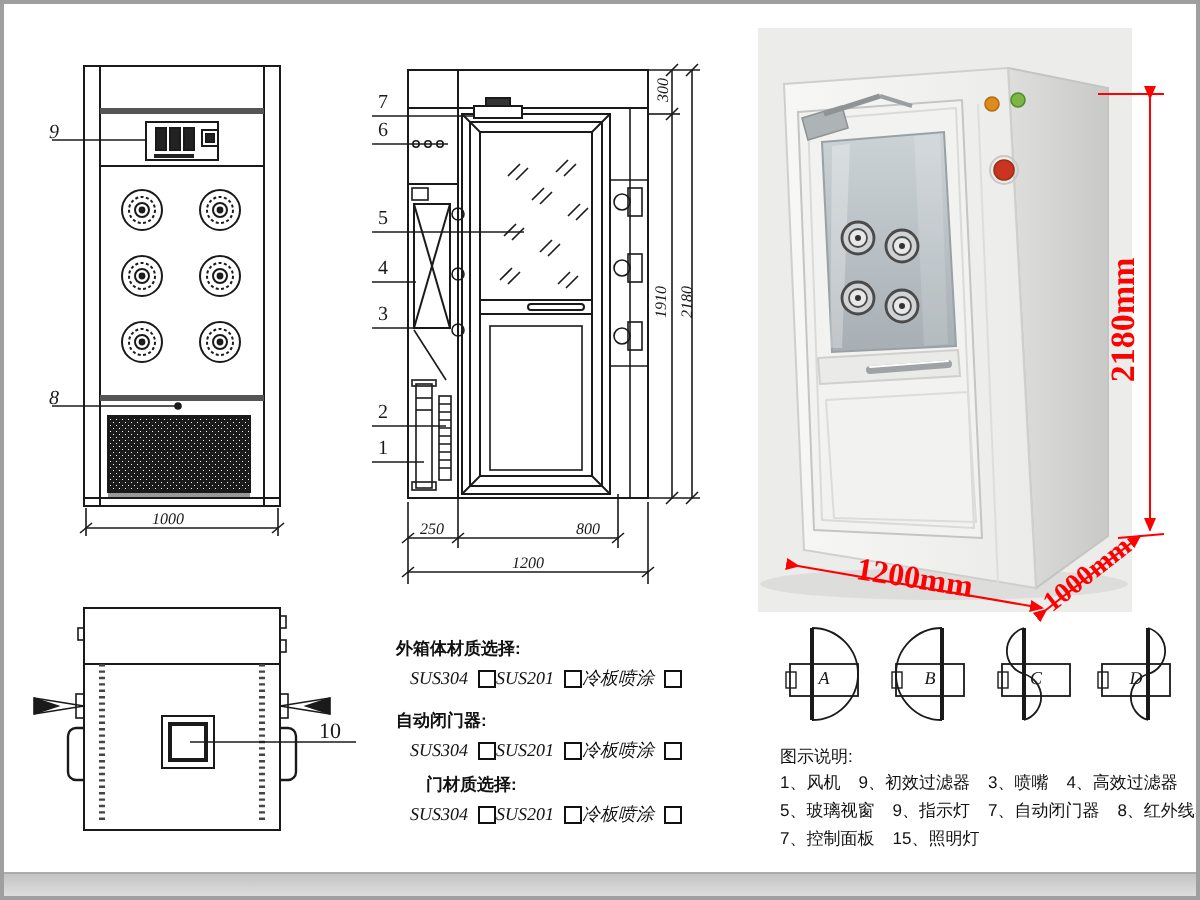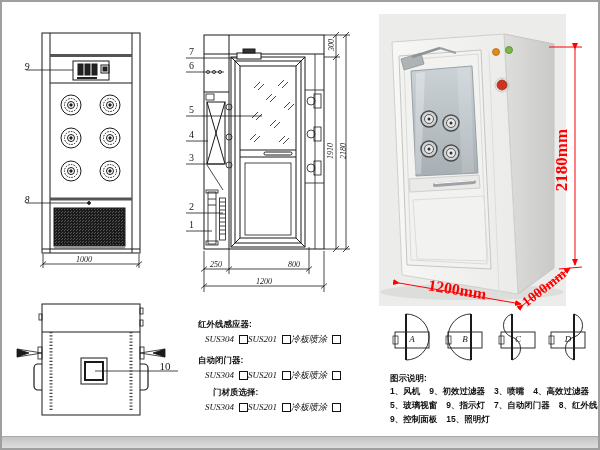--- a/index.html
+++ b/index.html
@@ -16,22 +16,22 @@
   .reddim{position:absolute;font-family:"Liberation Serif",serif;font-weight:bold;
           color:#ff0000;text-align:center;line-height:1;}
   .cfg-letter{position:absolute;font-family:"Liberation Serif",serif;font-style:italic;
           font-size:9px;color:#1a1a1a;text-align:center;line-height:1;}
   .mat-title{position:absolute;font-size:8.5px;color:#111;font-weight:bold;line-height:1;}
   .mat-row{position:absolute;display:flex;align-items:flex-start;}
   .mat-opt{display:flex;align-items:center;gap:5px;}
   .mat-opt .optname{font-family:"Liberation Serif",serif;font-style:italic;
           font-size:9px;color:#111;line-height:1;}
   .chk{display:inline-block;width:7px;height:7px;border:1.4px solid #111;background:#fff;}
-  .legend-title{position:absolute;font-size:8.5px;font-weight:bold;color:#111;line-height:1;}
-  .legend-row{position:absolute;display:flex;gap:9px;font-size:8.5px;font-weight:700;
+  .legend-title{position:absolute;font-size:8.5px;font-weight:normal;color:#111;line-height:1;}
+  .legend-row{position:absolute;display:flex;gap:9px;font-size:8.5px;font-weight:400;
           color:#111;line-height:1;white-space:nowrap;}
   .bottom-strip{position:absolute;left:0px;top:434px;width:596px;height:12px;
           background:linear-gradient(180deg,#c3c3c3,#e0e0e0);border-top:1px solid #ababab;}
   .photo-bg{position:absolute;left:377px;top:12px;width:187px;height:292px;background:#ececea;}
 </style>
 </head>
 <body>
 
 <div id="canvas">
 
@@ -378,21 +378,21 @@
 
   <div class="reddim rot" style="left:478px;top:149px;width:164px;height:18px;font-size:17px;">2180mm</div>
   <div class="reddim" style="left:400px;top:280px;width:110px;height:18px;font-size:16px;transform:rotate(9deg);">1200mm</div>
   <div class="reddim" style="left:501px;top:279px;width:84px;height:16px;font-size:14px;transform:rotate(-38deg);">1000mm</div>
 
   <div class="cfg-letter" style="left:403px;top:333px;width:14px;">A</div>
   <div class="cfg-letter" style="left:456px;top:333px;width:14px;">B</div>
   <div class="cfg-letter" style="left:509px;top:333px;width:14px;">C</div>
   <div class="cfg-letter" style="left:559px;top:333px;width:14px;">D</div>
 
-  <div class="mat-title" style="left:196px;top:318px;">红外线感应器:</div>
+  <div class="mat-title" style="left:196px;top:318px;">外箱体材质选择:</div>
   <div class="mat-row" style="left:203px;top:333px;">
     <span class="mat-opt">
         <span class="optname">SUS304</span>
         <span class="chk"></span>
       </span>
     <span class="mat-opt">
         <span class="optname">SUS201</span>
         <span class="chk"></span>
       </span>
     <span class="mat-opt">
@@ -438,18 +438,18 @@
     <span>3、喷嘴</span>
     <span>4、高效过滤器</span>
   </div>
   <div class="legend-row" style="left:388px;top:399px;">
     <span>5、玻璃视窗</span>
     <span>9、指示灯</span>
     <span>7、自动闭门器</span>
     <span>8、红外线感应器</span>
   </div>
   <div class="legend-row" style="left:388px;top:413px;">
-    <span>9、控制面板</span>
+    <span>7、控制面板</span>
     <span>15、照明灯</span>
   </div>
 
   <div class="bottom-strip"></div>
 </div>
 
 </body></html>

